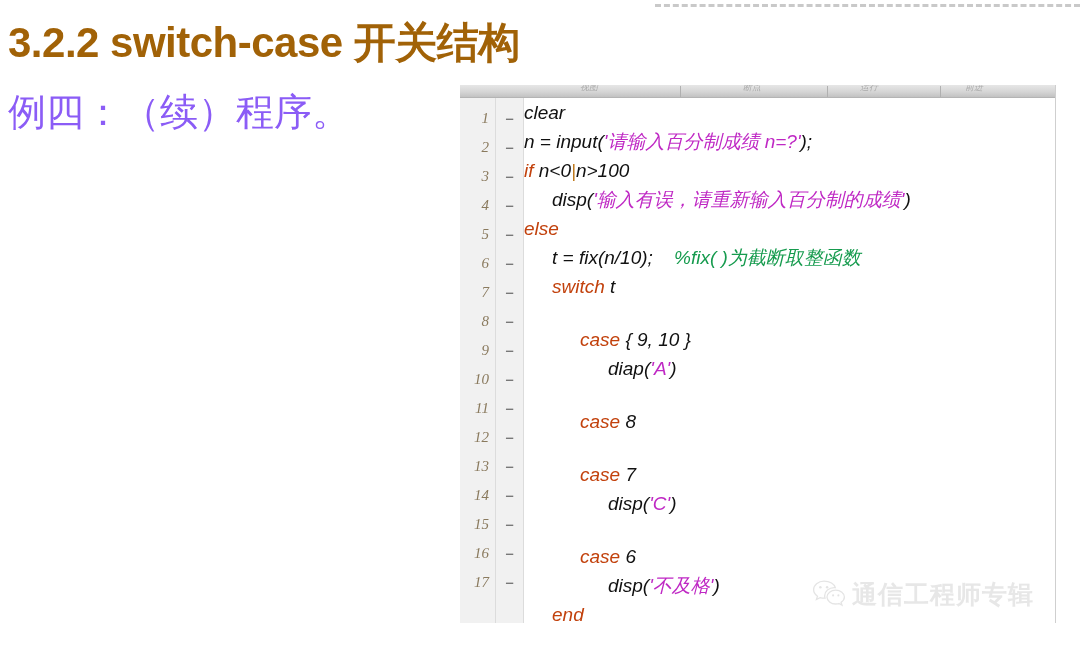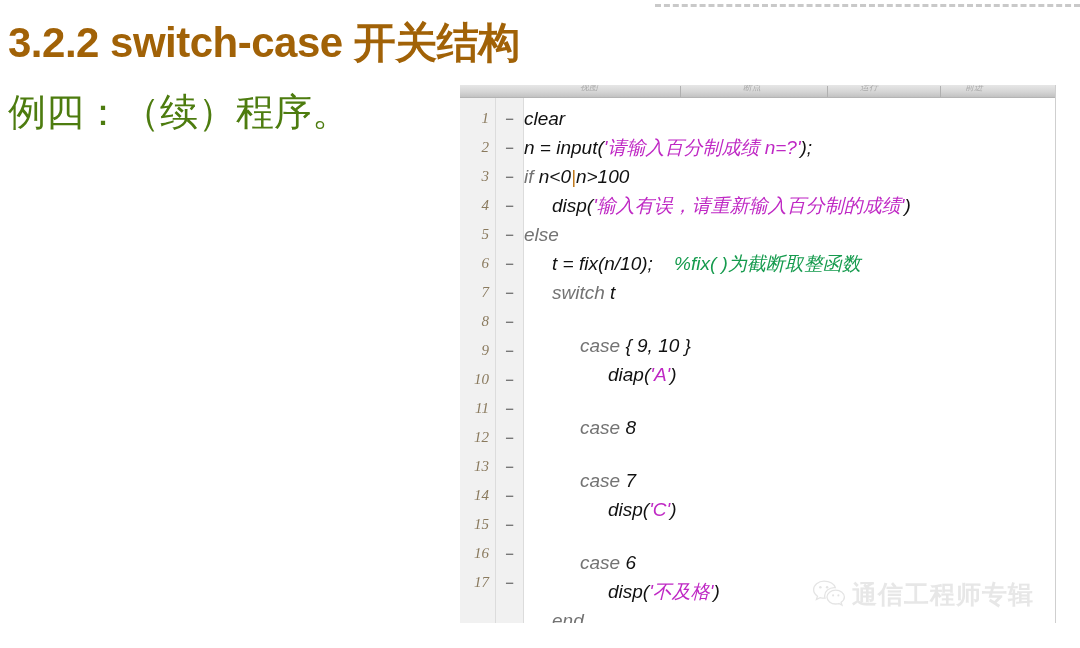--- a/index.html
+++ b/index.html
@@ -36,21 +36,21 @@
     letter-spacing: -0.5px;
     white-space: nowrap;
     line-height: 1.1;
   }
   .slide-subtitle {
     position: absolute;
     left: 8px;
     top: 92px;
     font-size: 38px;
     font-weight: normal;
-    color: #4d7c0f;
+    color: #8b5cf6;
     white-space: nowrap;
     line-height: 1.1;
   }
 
   
   .editor {
     position: absolute;
     left: 460px;
     top: 85px;
     width: 596px;
@@ -100,21 +100,20 @@
   .gutter-folds {
     width: 28px;
     background: #f1f1f1;
     border-right: 1px solid #dcdcdc;
     box-sizing: border-box;
     padding-top: 6px;
   }
   .code-area {
     flex: 1;
     position: relative;
-    padding-top: 6px;
     background: #ffffff;
   }
 
   .ln {
     height: 29px;
     line-height: 29px;
     text-align: right;
     padding-right: 6px;
     font-family: "Liberation Serif", "DejaVu Serif", serif;
     font-size: 15px;
@@ -136,21 +135,21 @@
     font-size: 19px;
     color: #111111;
     white-space: pre;
     box-sizing: border-box;
   }
   .ind1 { padding-left: 28px; }
   .ind2 { padding-left: 56px; margin-top: 24px; }
   .ind3 { padding-left: 84px; }
   .ind0 { padding-left: 0px; }
 
-  .kw  { color: #737373; }
+  .kw  { color: #c2410c; }
   .str { color: #bf28c4; }
   .com { color: #169b4e; }
   .pipe-cursor {
     display: inline-block;
     color: #c07a1e;
     position: relative;
   }
 
   
   .watermark {

